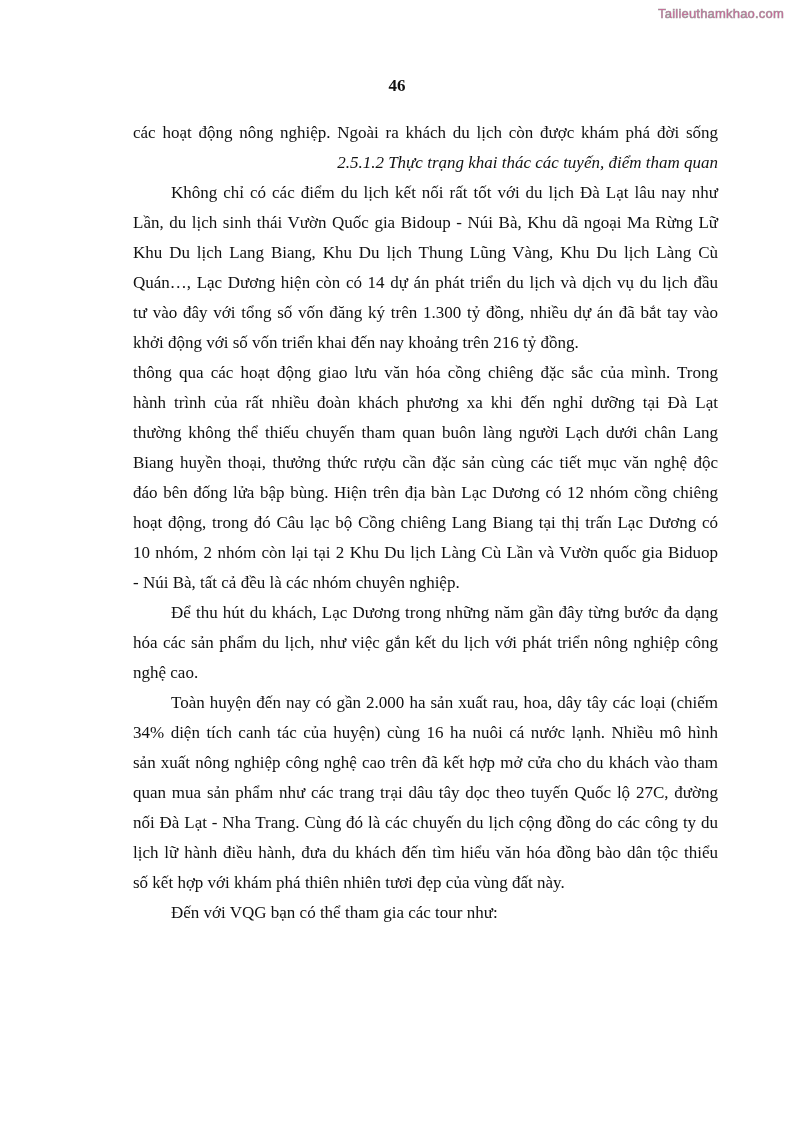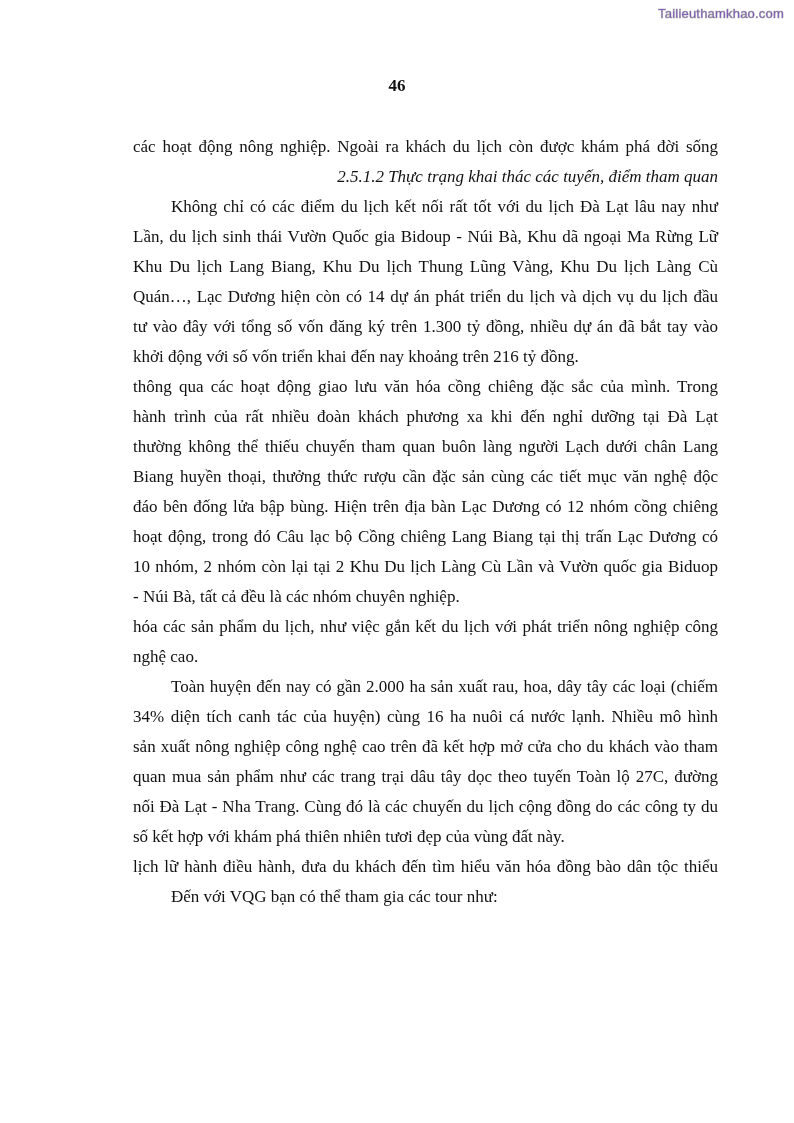--- a/index.html
+++ b/index.html
@@ -14,36 +14,36 @@
       overflow: hidden;
       font-family: "Liberation Serif", serif;
       color: #111111;
     }
     .watermark {
       position: absolute;
       top: 6px;
       right: 10px;
       font-family: "Liberation Sans", sans-serif;
       font-size: 13px;
-      color: #6d28d9;
+      color: #ec4899;
       -webkit-text-stroke: 0.6px #9a9a9a;
       letter-spacing: 0.2px;
     }
     .page-number {
       position: absolute;
       top: 76px;
       left: 0;
       width: 794px;
       text-align: center;
       font-size: 17px;
       font-weight: bold;
     }
     .body-text {
       position: absolute;
-      top: 132px;
+      top: 118px;
       left: 133px;
       width: 585px;
     }
     .line {
       height: 30px;
       line-height: 30px;
       font-size: 17px;
       white-space: nowrap;
     }
     .justify {
@@ -71,23 +71,24 @@
     <div class="line justify">tư vào đây với tổng số vốn đăng ký trên 1.300 tỷ đồng, nhiều dự án đã bắt tay vào</div>
     <div class="line">khởi động với số vốn triển khai đến nay khoảng trên 216 tỷ đồng.</div>
     <div class="line justify">thông qua các hoạt động giao lưu văn hóa cồng chiêng đặc sắc của mình. Trong</div>
     <div class="line justify">hành trình của rất nhiều đoàn khách phương xa khi đến nghỉ dưỡng tại Đà Lạt</div>
     <div class="line justify">thường không thể thiếu chuyến tham quan buôn làng người Lạch dưới chân Lang</div>
     <div class="line justify">Biang huyền thoại, thưởng thức rượu cần đặc sản cùng các tiết mục văn nghệ độc</div>
     <div class="line justify">đáo bên đống lửa bập bùng. Hiện trên địa bàn Lạc Dương có 12 nhóm cồng chiêng</div>
     <div class="line justify">hoạt động, trong đó Câu lạc bộ Cồng chiêng Lang Biang tại thị trấn Lạc Dương có</div>
     <div class="line justify">10 nhóm, 2 nhóm còn lại tại 2 Khu Du lịch Làng Cù Lần và Vườn quốc gia Biduop</div>
     <div class="line">- Núi Bà, tất cả đều là các nhóm chuyên nghiệp.</div>
+    <div class="line justify indent">Để thu hút du khách, Lạc Dương trong những năm gần đây từng bước đa dạng</div>
     <div class="line justify">hóa các sản phẩm du lịch, như việc gắn kết du lịch với phát triển nông nghiệp công</div>
     <div class="line">nghệ cao.</div>
     <div class="line justify indent">Toàn huyện đến nay có gần 2.000 ha sản xuất rau, hoa, dây tây các loại (chiếm</div>
     <div class="line justify">34% diện tích canh tác của huyện) cùng 16 ha nuôi cá nước lạnh. Nhiều mô hình</div>
     <div class="line justify">sản xuất nông nghiệp công nghệ cao trên đã kết hợp mở cửa cho du khách vào tham</div>
-    <div class="line justify">quan mua sản phẩm như các trang trại dâu tây dọc theo tuyến Toàn lộ 27C, đường</div>
+    <div class="line justify">quan mua sản phẩm như các trang trại dâu tây dọc theo tuyến Quốc lộ 27C, đường</div>
     <div class="line justify">nối Đà Lạt - Nha Trang. Cùng đó là các chuyến du lịch cộng đồng do các công ty du</div>
+    <div class="line justify">lịch lữ hành điều hành, đưa du khách đến tìm hiểu văn hóa đồng bào dân tộc thiểu</div>
     <div class="line">số kết hợp với khám phá thiên nhiên tươi đẹp của vùng đất này.</div>
-    <div class="line justify">lịch lữ hành điều hành, đưa du khách đến tìm hiểu văn hóa đồng bào dân tộc thiểu</div>
     <div class="line indent">Đến với VQG bạn có thể tham gia các tour như:</div>
   </div>
 
 </body></html>

